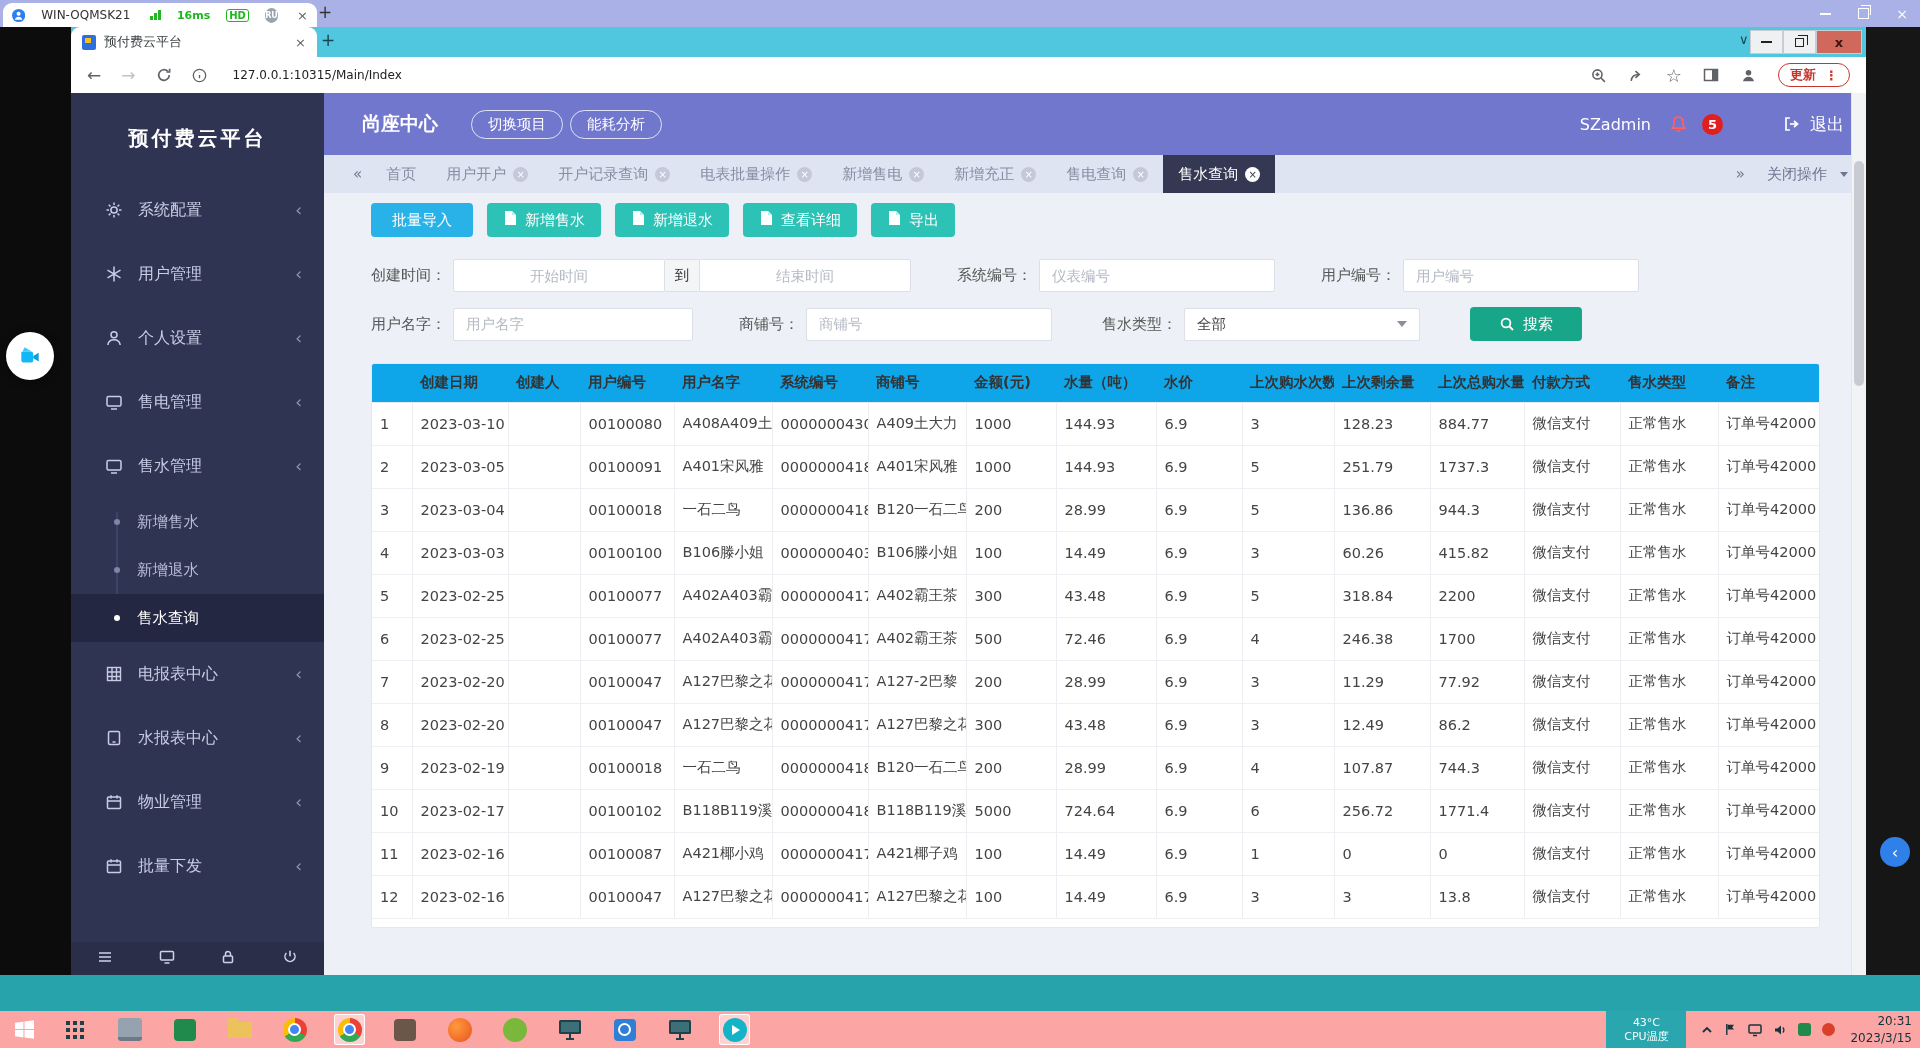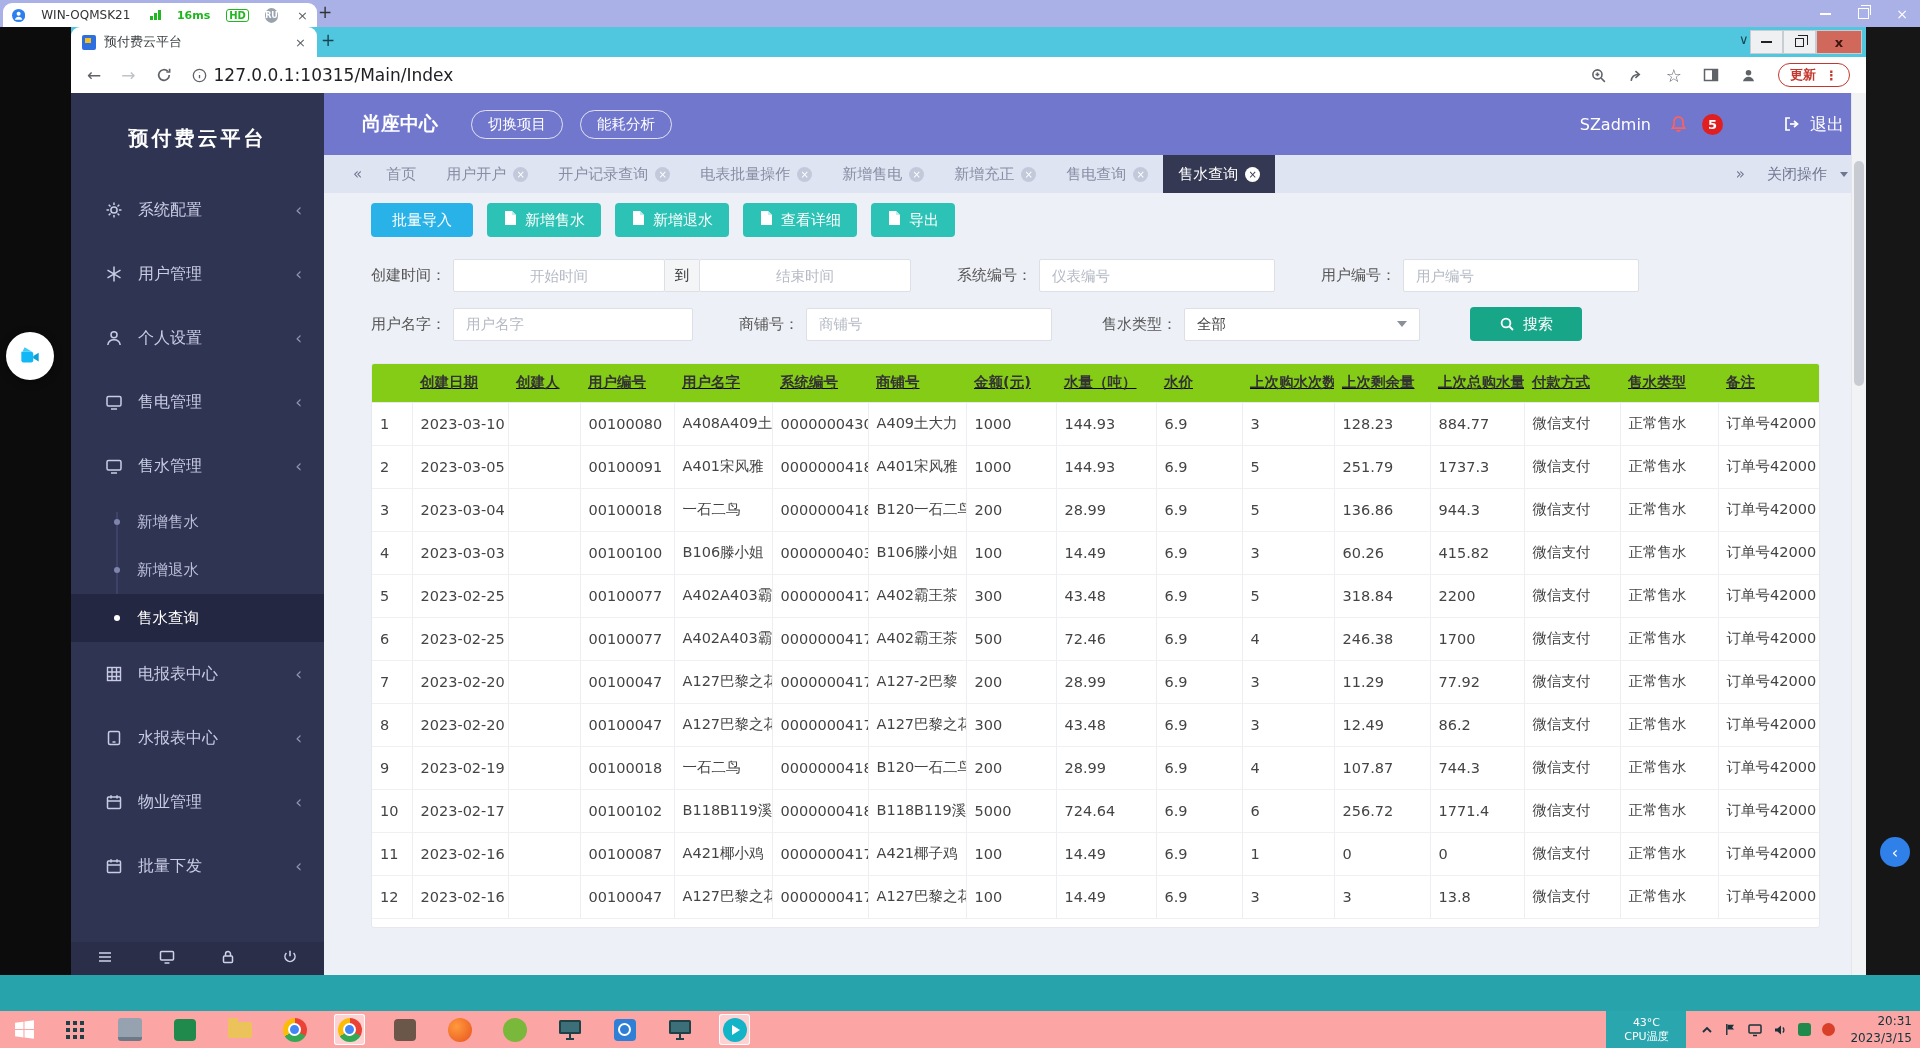--- a/index.html
+++ b/index.html
@@ -47,21 +47,21 @@
   .bplus{position:absolute;left:250px;top:3px;color:#17444e;font-size:17px;}
   .bchev{position:absolute;left:1668px;top:5px;color:#17444e;font-size:13px;}
   .bwinctrl{position:absolute;right:4px;top:3px;height:24px;display:flex;}
   .bwc{width:31px;display:flex;align-items:center;justify-content:center;background:#eef0f2;
        border:1px solid #c8cdd3;color:#222;}
   .bwc.x{background:#d0685c;color:#3c1410;font-weight:bold;width:44px;font-size:13px;}
   #addrrow{height:36px;background:#fff;border-bottom:1px solid #e3e6e8;display:flex;align-items:center;
            padding:0 16px;gap:20px;}
   .aico{color:#5f6368;font-size:17px;display:flex;align-items:center;}
   .aico.dis{color:#c0c4c8;}
-  .urlbox{display:flex;align-items:center;gap:7px;font-size:17px;color:#202124;}
+  .urlbox{display:flex;align-items:center;gap:26px;font-size:12px;color:#202124;}
   .addr-right{margin-left:auto;display:flex;align-items:center;gap:21px;}
   .update-pill{border:1.5px solid #c5362c;color:#c5362c;border-radius:14px;padding:2px 11px;font-size:13px;
                display:flex;gap:9px;align-items:center;font-weight:bold;}
   
   #app{position:absolute;top:66px;left:0;width:1795px;height:882px;display:flex;}
   #sidebar{width:253px;background:#303453;position:relative;flex-shrink:0;height:100%;overflow:hidden;}
   .sb-title{color:#fff;font-size:20px;text-align:center;padding-top:32px;letter-spacing:3px;font-weight:bold;}
   #sb-menu{margin-top:26px;}
   .sb-item{height:64px;display:flex;align-items:center;padding:0 22px 0 34px;color:#c9cde4;font-size:16px;
            gap:15px;cursor:pointer;}
@@ -122,21 +122,21 @@
               border-top:6px solid #8a8f99;}
   .search-btn{background:#18a689;width:112px;height:34px;margin-left:50px;border:none;border-radius:4px;
               color:#fff;font-size:15px;display:flex;align-items:center;justify-content:center;gap:8px;
               cursor:pointer;font-family:inherit;}
   .panel{margin-top:22px;width:1449px;height:565px;background:#fff;border:1px solid #e6e8ef;border-radius:3px;
          overflow:hidden;position:relative;box-sizing:border-box;}
   .panel-hd{height:42px;display:flex;align-items:center;justify-content:space-between;padding:0 18px;
             font-size:15px;color:#333;border-bottom:1px solid #e6e8ef;}
   .tblwrap{overflow:hidden;width:100%;}
   table{table-layout:fixed;border-collapse:collapse;width:1466px;}
-  thead tr{height:38px;background:#84cc16;text-decoration:underline;}
+  thead tr{height:38px;background:#0ea5e9;}
   th{font-weight:bold;text-align:left;padding:0 8px;white-space:nowrap;overflow:hidden;font-size:14.5px;
      color:#333;border-bottom:1px solid #e8eaef;}
   td{height:42px;padding:0 8px;white-space:nowrap;overflow:hidden;border-bottom:1px solid #eef0f4;
      border-right:1px solid #eceef3;font-size:14.5px;color:#444;}
   .copyright{margin-top:16px;width:1449px;text-align:right;color:#8a8f99;font-size:14px;}
   #pagescroll{position:absolute;top:0;right:0;width:14px;height:100%;background:#f2f3f5;border-left:1px solid #e4e6e9;}
   #pagescroll .thumb{position:absolute;top:68px;left:2px;width:10px;height:225px;background:#c8cbd2;border-radius:5px;}
   
   #taskbar{position:absolute;left:0;top:1011px;width:1920px;height:37px;background:#fca5a5;display:flex;
            align-items:center;padding-left:14px;gap:24px;box-sizing:border-box;}
@@ -381,21 +381,21 @@
             <span><svg width="16" height="16" viewBox="0 0 16 16" fill="none" stroke="#cfd3e8" stroke-width="1.6">
                 <path d="M8 1.8v5.4"></path>
                 <path d="M4.4 4a5 5 0 107.2 0"></path>
               </svg></span>
           </div>
       </aside>
 
       <div id="main">
         <div id="navbar">
           <span class="brand">尚座中心</span>
-          <span id="nav-pills" style="display:flex;gap:17px;">
+          <span id="nav-pills" style="display:flex;gap:7px;">
               <span class="pill"><span>切换项目</span></span>
               <span class="pill"><span>能耗分析</span></span>
             </span>
           <div class="nav-right">
             <span class="username">SZadmin</span>
             <svg width="19" height="19" viewBox="0 0 18 18">
                 <path d="M9 2C6.2 2 4.7 4 4.7 6.8v3L3.2 12.4h11.6L13.3 9.8v-3C13.3 4 11.8 2 9 2z" fill="none" stroke="#ff6060" stroke-width="1.6"></path>
                 <path d="M7.5 14.2a1.6 1.6 0 003 0" fill="none" stroke="#ff6060" stroke-width="1.6"></path>
               </svg>
             <span class="badge">5</span>

